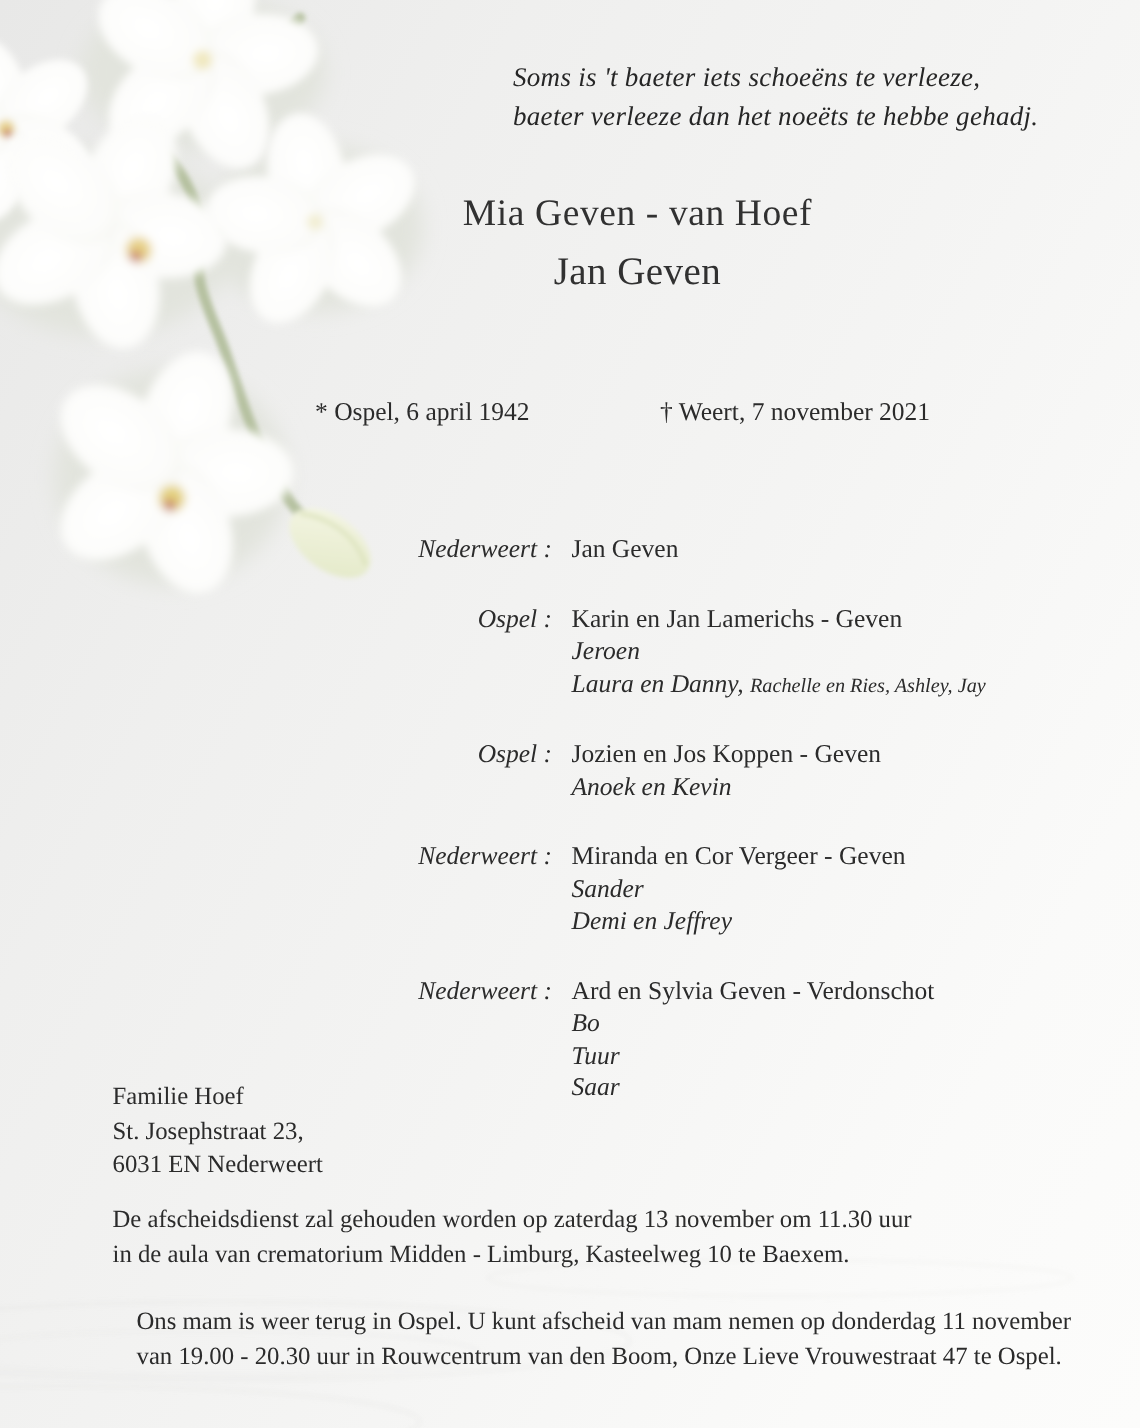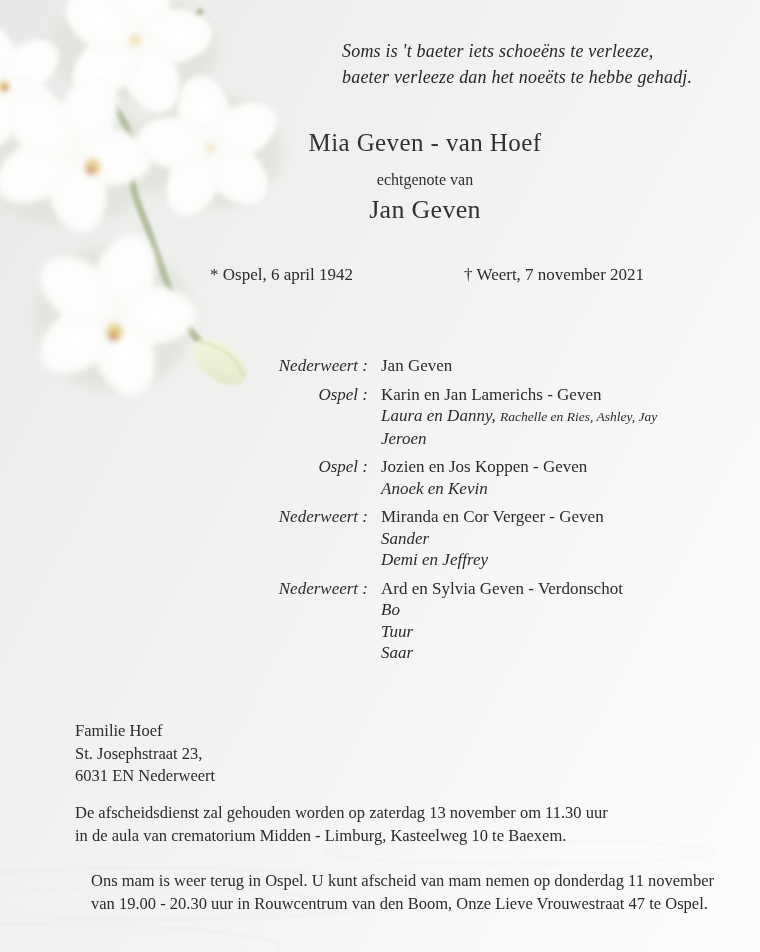--- a/index.html
+++ b/index.html
@@ -23,24 +23,24 @@
     font-family:Liberation Serif, serif;
   }
 
   .header-block { position:absolute; left:90px; top:126px; width:670px; text-align:center; }
   .deceased-name { font-size:25px; line-height:34px; color:#313131; letter-spacing:.4px; }
   .relation { font-size:16px; line-height:19px; margin-top:10px; color:#2e2e2e; }
   .spouse-name { font-size:26px; line-height:30px; margin-top:6px; color:#313131; letter-spacing:.3px; }
 
   .dates { position:absolute; top:263px; left:0; width:760px; font-size:17px; line-height:24px; }
   .birth { position:absolute; left:210px; white-space:nowrap; }
-  .death { position:absolute; left:464px; white-space:nowrap; }
+  .death { position:absolute; left:440px; white-space:nowrap; }
 
   .family { position:absolute; left:180px; top:355px; width:560px; font-size:17px; line-height:21.5px; }
-  .family-row { display:grid; grid-template-columns:188px 1fr; column-gap:13px; margin-top:7px; }
+  .family-row { display:grid; grid-template-columns:188px 1fr; column-gap:13px; margin-top:25px; }
   .family-row:first-child { margin-top:0; }
   .place { text-align:right; white-space:nowrap;font-style:italic; }
   .entry-name { white-space:nowrap; }
   .desc-line { white-space:nowrap; }
   .desc { font-style:italic; }
   .desc.small { font-size:13.5px; }
 
   .address { position:absolute; left:75px; top:720px; font-size:16.5px; line-height:22.5px; }
   .para { position:absolute; left:75px; font-size:16.5px; line-height:23px; }
   .para.service { top:801px; }
@@ -149,21 +149,20 @@
     </g>
   </svg>
 
   <div class="quote">
     <div>Soms is 't baeter iets schoeëns te verleeze,</div>
     <div>baeter verleeze dan het noeëts te hebbe gehadj.</div>
   </div>
 
   <div class="header-block">
     <div class="deceased-name">Mia Geven - van Hoef</div>
-    <div class="relation">echtgenote van</div>
     <div class="spouse-name">Jan Geven</div>
   </div>
 
   <div class="dates">
     <span class="birth">* Ospel, 6 april 1942</span>
     <span class="death">† Weert, 7 november 2021</span>
   </div>
 
   <div class="family">
 
@@ -171,22 +170,22 @@
       <div class="place">Nederweert :</div>
       <div class="entry">
         <div class="entry-name">Jan Geven</div>
       </div>
     </div>
 
     <div class="family-row">
       <div class="place">Ospel :</div>
       <div class="entry">
         <div class="entry-name">Karin en Jan Lamerichs - Geven</div>
+        <div class="desc-line"><span class="desc">Jeroen</span></div>
         <div class="desc-line"><span class="desc">Laura en Danny,</span> <span class="desc small">Rachelle en Ries, Ashley, Jay</span></div>
-        <div class="desc-line"><span class="desc">Jeroen</span></div>
       </div>
     </div>
 
     <div class="family-row">
       <div class="place">Ospel :</div>
       <div class="entry">
         <div class="entry-name">Jozien en Jos Koppen - Geven</div>
         <div class="desc-line"><span class="desc">Anoek en Kevin</span></div>
       </div>
     </div>

